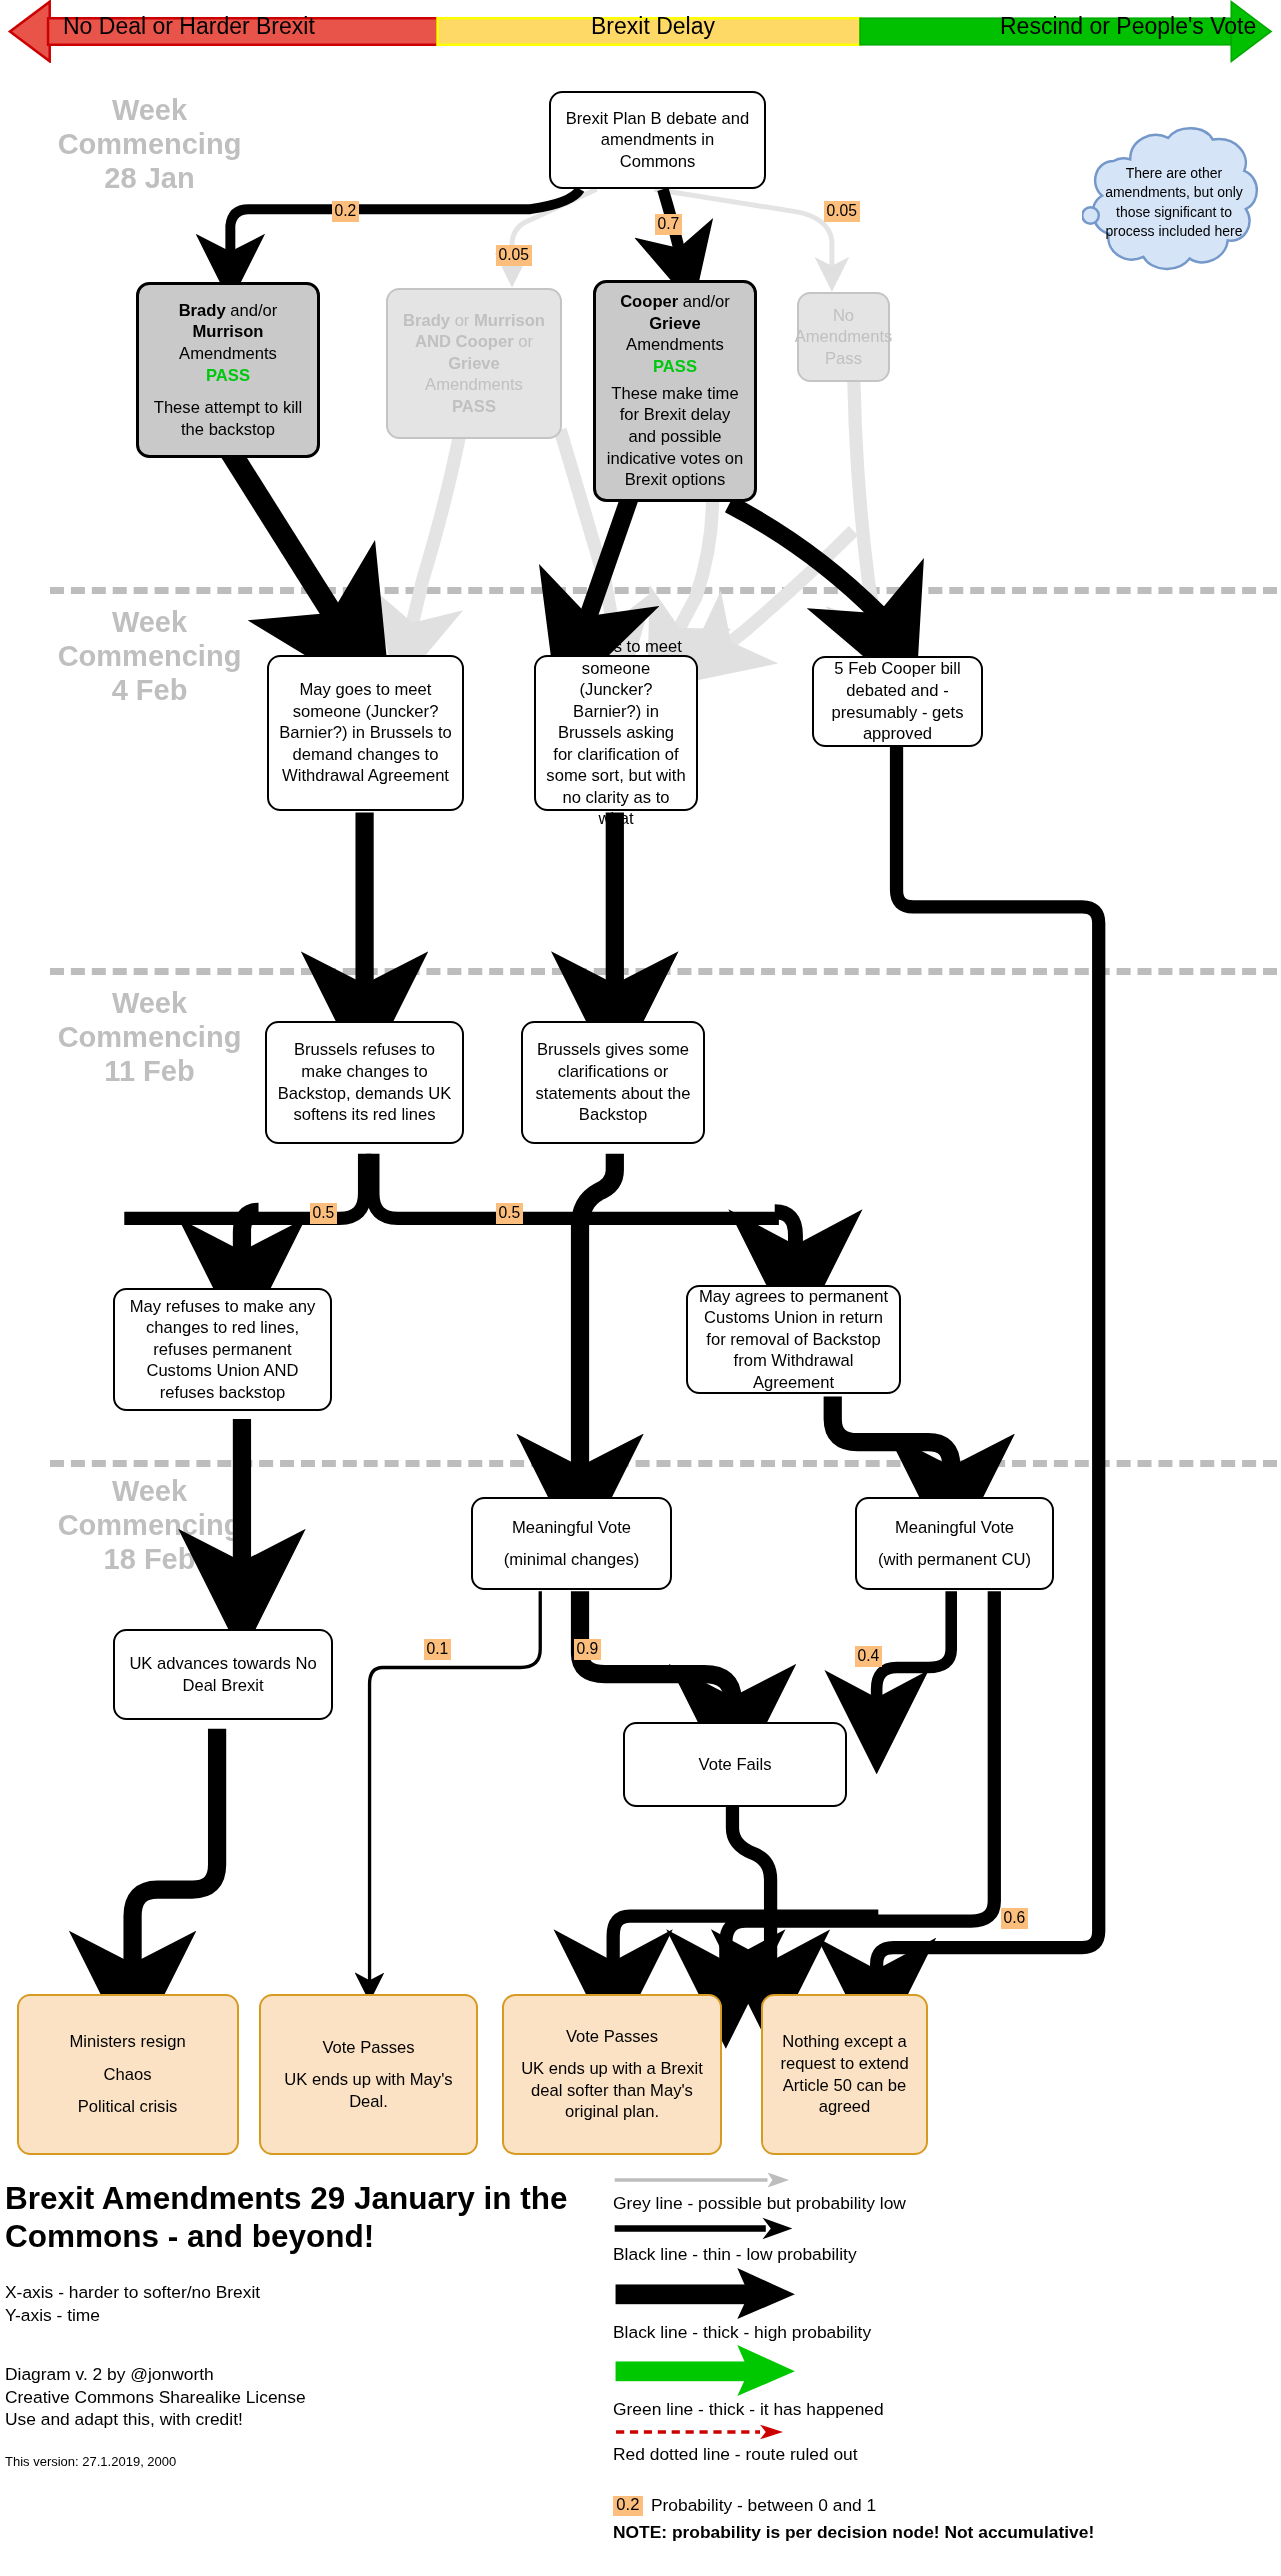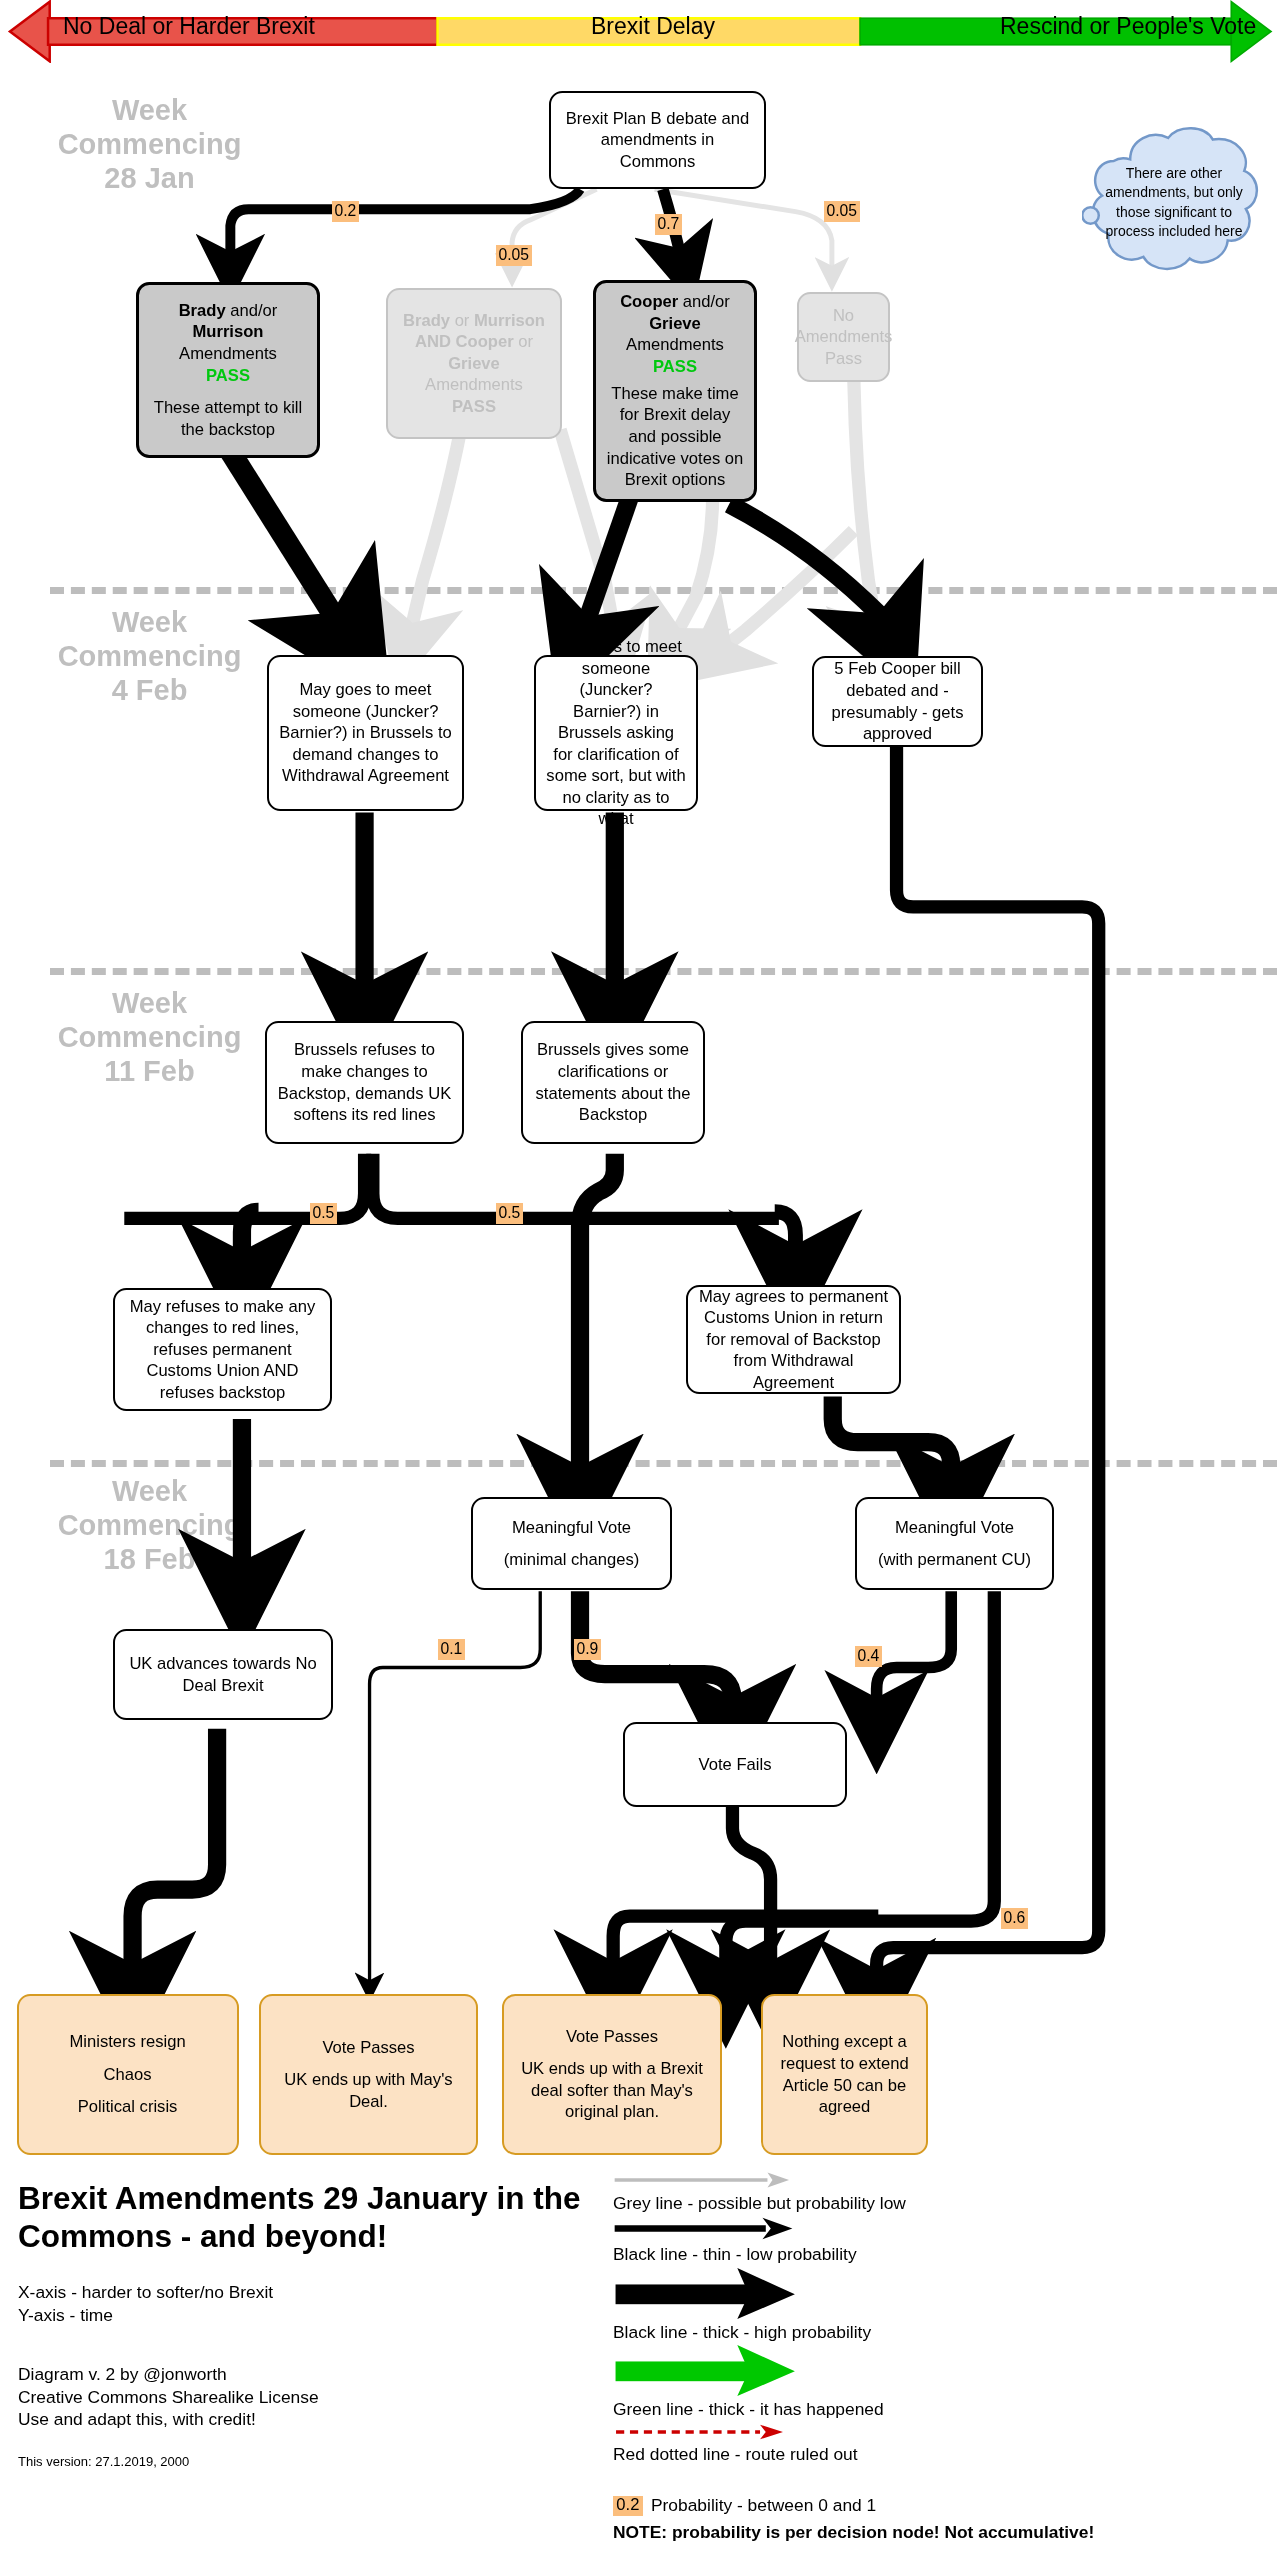--- a/index.html
+++ b/index.html
@@ -103,21 +103,21 @@
     font-size:14px;
     line-height:1.38;
     color:#000;
     z-index:8;
   }
 
   
   #edges { position:absolute; left:0; top:0; width:1281px; height:2576px; z-index:2; }
 
   
-  .title-block { position:absolute; left:18px; top:2180px; width:580px; }
+  .title-block { position:absolute; left:5px; top:2180px; width:580px; }
   .big-title {
     font-size:31.5px; font-weight:bold; line-height:1.20; color:#000;
     margin:0 0 25px 0;
   }
   .axis-note { font-size:17.4px; line-height:1.32; color:#000; margin-bottom:21.5px; }
   .credit { font-size:17.4px; line-height:1.32; color:#000; margin-bottom:21.5px;margin-top:36px; }
   .version { font-size:13px; line-height:1.32; color:#000; }
 
   .legend { position:absolute; left:613px; top:2170px; width:655px; }
   .legend-row { position:relative; margin-bottom:1.7px; }
@@ -366,21 +366,21 @@
   <div class="node outcome" style="left:761px; top:1994px; width:167px; height:161px;">
     <span>Nothing except a request to extend Article 50 can be agreed</span>
   </div>
 
   <div class="prob" style="left:332px; top:201px;">0.2</div>
   <div class="prob" style="left:496px; top:245px;">0.05</div>
   <div class="prob" style="left:655px; top:214px;">0.7</div>
   <div class="prob" style="left:824px; top:201px;">0.05</div>
   <div class="prob" style="left:310px; top:1203px;">0.5</div>
   <div class="prob" style="left:496px; top:1203px;">0.5</div>
-  <div class="prob" style="left:424px; top:1639px;margin-left:14px;">0.1</div>
+  <div class="prob" style="left:424px; top:1639px;">0.1</div>
   <div class="prob" style="left:574px; top:1639px;">0.9</div>
   <div class="prob" style="left:855px; top:1646px;">0.4</div>
   <div class="prob" style="left:1001px; top:1908px;">0.6</div>
 
   <div class="title-block">
     <div class="big-title">Brexit Amendments 29 January in the Commons - and beyond!</div>
     <div class="axis-note">
       <div>X-axis - harder to softer/no Brexit</div>
       <div>Y-axis - time</div>
     </div>

